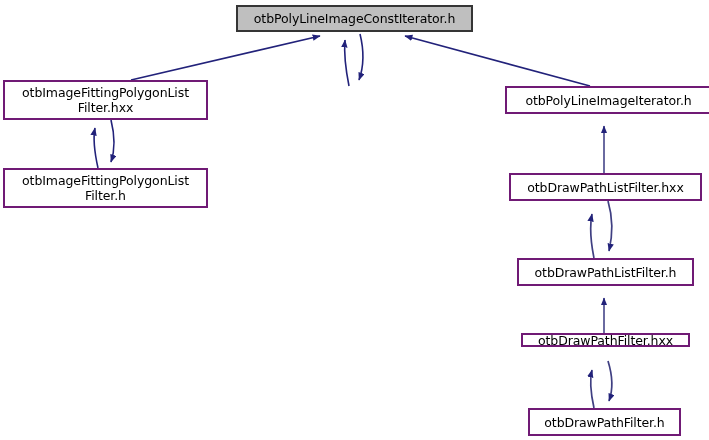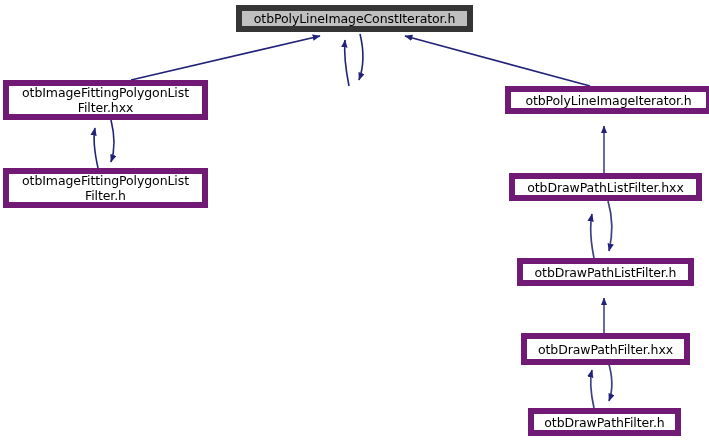--- a/index.html
+++ b/index.html
@@ -21,21 +21,21 @@
     position: absolute;
     left: 0;
     top: 0;
     width: 709px;
     height: 440px;
     pointer-events: none;
   }
   .node {
     position: absolute;
     box-sizing: border-box;
-    border: 6px solid #701a75;
+    border: 2px solid #701a75;
     background: #ffffff;
     color: #000000;
     font-size: 12.5px;
     line-height: 15px;
     display: flex;
     align-items: center;
     justify-content: center;
     text-align: center;
     white-space: pre-line;
     letter-spacing: -0.1px;
@@ -99,21 +99,21 @@
   </div>
 
   <div class="node" style="left:509px; top:173px; width:193px; height:28px;">
     <span>otbDrawPathListFilter.hxx</span>
   </div>
 
   <div class="node" style="left:517px; top:258px; width:177px; height:28px;">
     <span>otbDrawPathListFilter.h</span>
   </div>
 
-  <div class="node" style="left:521px; top:333px; width:169px; height:32px;">
+  <div class="node" style="left:521px; top:333px; width:169px; height:14px;">
     <span>otbDrawPathFilter.hxx</span>
   </div>
 
   <div class="node" style="left:528px; top:408px; width:153px; height:28px;">
     <span>otbDrawPathFilter.h</span>
   </div>
 
 </div>
 
 </body></html>

